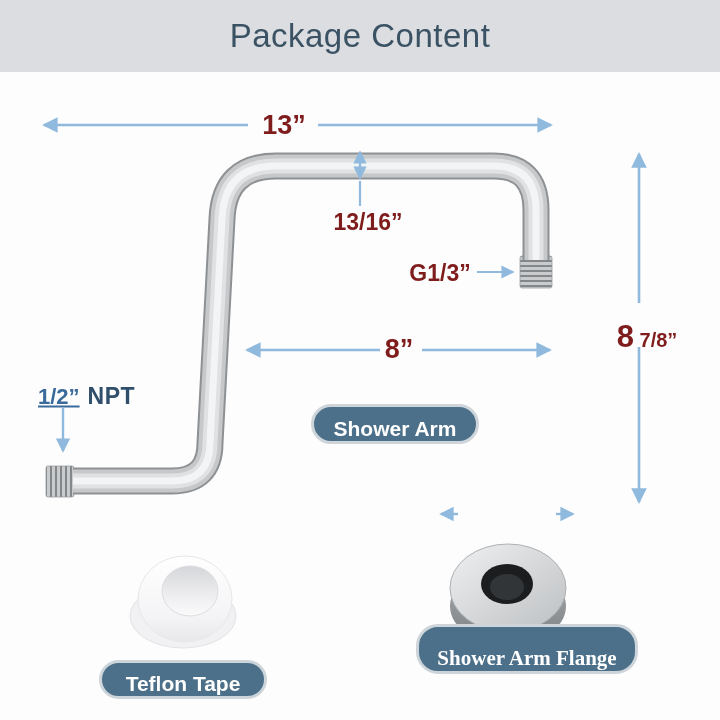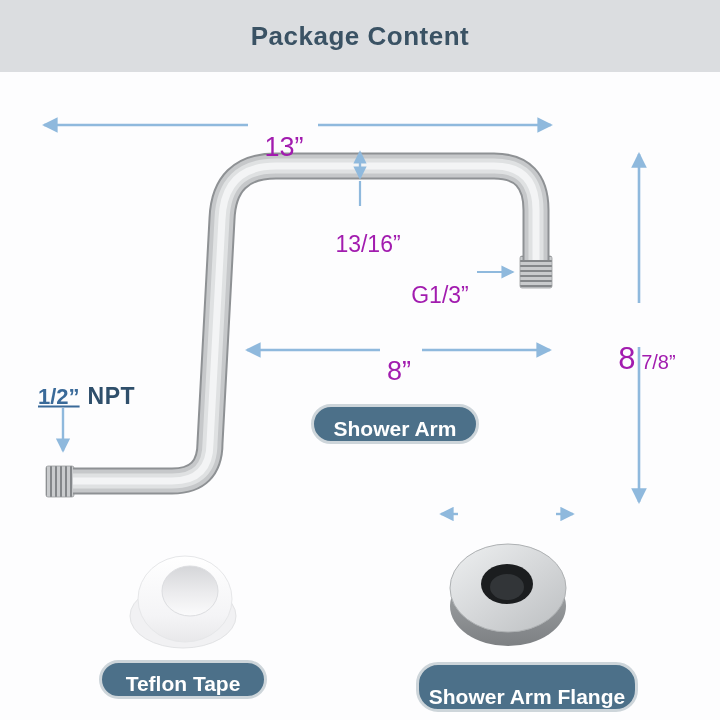--- a/index.html
+++ b/index.html
@@ -12,29 +12,29 @@
     font-family: "Liberation Sans", sans-serif;
   }
   
   .header {
     position: absolute; left: 0; top: 0; right: 0; height: 72px;
     background: #dbdde0;
     display: flex; align-items: center; justify-content: center;
   }
   .title {
     margin: 0;
-    font-size: 26px; font-weight: bold; color: #3a5264; letter-spacing: 0.5px;
+    font-size: 33px; font-weight: normal; color: #3a5264; letter-spacing: 0.5px;
   }
   
   .canvas { position: absolute; left: 0; top: 0; width: 720px; height: 720px; }
 
   
   .dim {
-    position: absolute; color: #a21caf; font-weight: normal; white-space: nowrap;
-    transform: translate(-50%, -50%); line-height: 1; margin-top: 22px;
+    position: absolute; color: #7f1d1d; font-weight: bold; white-space: nowrap;
+    transform: translate(-50%, -50%); line-height: 1;
   }
   .dim-top-width   { left: 284px; top: 125px; font-size: 27px; }
   .dim-pipe-dia    { left: 368px; top: 222px; font-size: 23px; text-align: center; }
   .dim-outlet      { left: 440px; top: 273px; font-size: 23px; }
   .dim-height      { left: 647px; top: 336px; font-size: 20px; }
   .dim-height::first-letter { font-size: 31px; }
   .dim-lower       { left: 399px; top: 349px; font-size: 27px; }
   .dim-flange      { left: 507px; top: 514px; font-size: 25px; }
   .dim-npt {
     position: absolute; left: 38px; top: 396px; transform: translateY(-50%);
@@ -45,21 +45,21 @@
 
   
   .badge {
     position: absolute; box-sizing: border-box;
     display: flex; align-items: flex-end; justify-content: center;
     background: #4c7089; border: 3px solid #cdd5da; border-radius: 22px;
     color: #ffffff; font-weight: bold; font-size: 21px; white-space: nowrap;
   }
   .badge-shower-arm { left: 311px; top: 404px; width: 168px; height: 40px; }
   .badge-teflon     { left:  99px; top: 660px; width: 168px; height: 39px; }
-  .badge-flange     { left: 416px; top: 662px; width: 222px; height: 50px; }
+  .badge-flange     { left: 416px; top: 624px; width: 222px; height: 50px; font-family: Liberation Serif, serif; }
 </style>
 </head>
 <body>
 
 <div class="stage">
 
   <svg class="canvas" viewBox="0 0 720 720" xmlns="http://www.w3.org/2000/svg">
     <defs>
       <marker id="arr" viewBox="0 0 8 8" refX="7" refY="4" markerWidth="6" markerHeight="6" orient="auto" markerUnits="strokeWidth">
         <path d="M0,0 L8,4 L0,8 Z" fill="#8FB9DD"></path>

